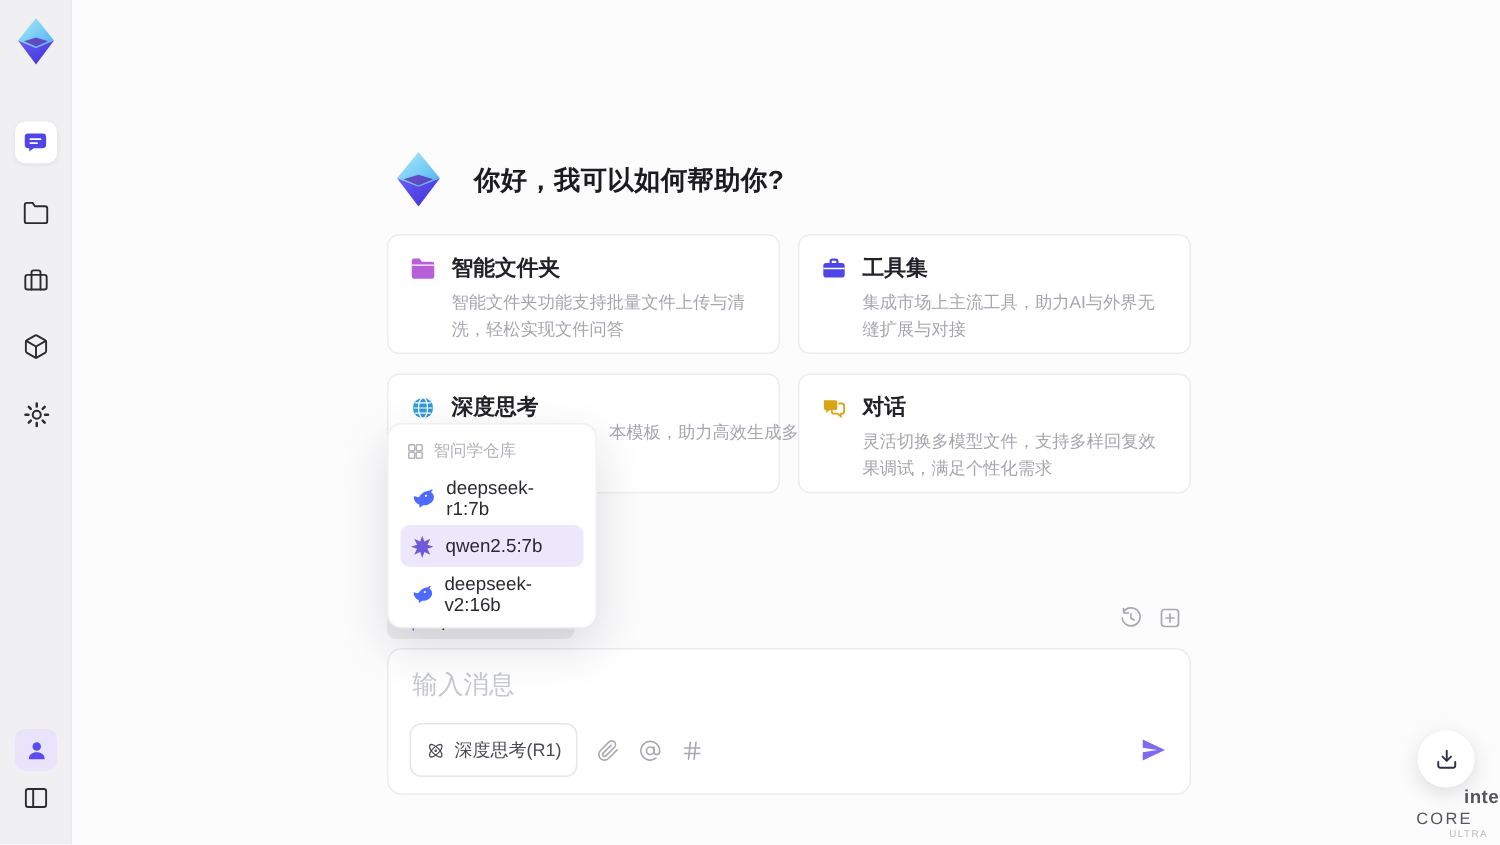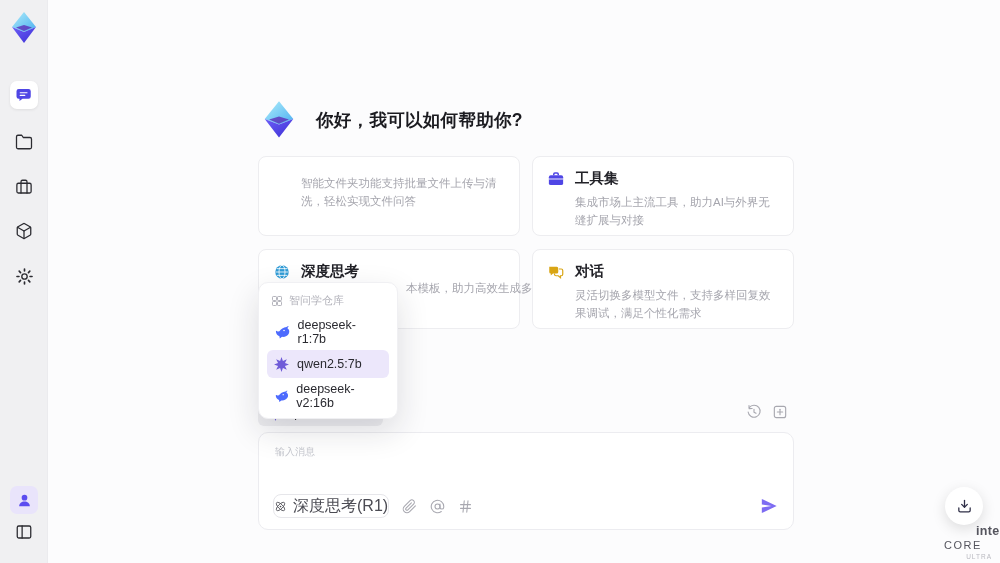--- a/index.html
+++ b/index.html
@@ -34,24 +34,24 @@
   .dd-item { display:flex; align-items:center; gap:8px; height:28px; padding:0 7px; border-radius:6px; font-size:12.5px; color:#2a2a30; cursor:pointer; margin-top:4px; }
   .dd-item.selected { background:#ece7fb; }
 
   
   .model-pill { position:absolute; left:258px; top:400px; height:26px; display:inline-flex; align-items:center; gap:7px; padding:0 10px; background:#ededf0; border-radius:6px; font-size:12.5px; color:#26262b; cursor:pointer; }
   .row-icons { position:absolute; left:746px; top:404px; display:flex; gap:10px; }
   .gicon { stroke:#a8a8b0; stroke-width:1.7; fill:none; stroke-linecap:round; stroke-linejoin:round; }
 
   
   .composer { position:absolute; left:258px; top:432px; width:536px; height:98px; background:#fff; border:1px solid #ececf0; border-radius:10px; }
-  .composer textarea { position:absolute; left:16px; top:12px; width:500px; height:40px; border:none; outline:none; resize:none; font-family:Liberation Mono, monospace; font-size:10px; color:#333; background:transparent; }
+  .composer textarea { position:absolute; left:16px; top:12px; width:500px; height:40px; border:none; outline:none; resize:none; font-family:Liberation Mono, monospace; font-size:17px; color:#333; background:transparent; }
   .composer textarea::placeholder { color:#c6c8cf; }
   .composer-tools { position:absolute; left:14px; right:14px; bottom:11px; display:flex; align-items:center; gap:13px; }
-  .deep-pill { display:inline-flex; align-items:center; gap:6px; height:24px; padding:0 0; border:1px solid #e6e6ea; border-radius:8px; font-size:16px; color:#4b4b53; background:#fff; cursor:pointer; }
+  .deep-pill { display:inline-flex; align-items:center; gap:6px; height:36px; padding:0 10px; border:1px solid #e6e6ea; border-radius:8px; font-size:12px; color:#4b4b53; background:#fff; cursor:pointer; }
   .tool-spacer { flex:1; }
 
   
   .fab { position:absolute; left:945px; top:487px; width:38px; height:38px; border-radius:50%; background:#fff; box-shadow:0 4px 14px rgba(0,0,0,.13); display:flex; align-items:center; justify-content:center; cursor:pointer; }
   .intel { position:absolute; left:928px; top:524px; width:70px; text-align:center; color:#55555e; }
   .intel .line { font-size:12.5px; letter-spacing:.3px; }
   .intel .word-intel { font-weight:700;margin-left:48px; }
   .intel .word-core { font-weight:400; letter-spacing:1.5px; text-transform:uppercase; font-size:11px; }
   .intel .edition { display:block; text-align:right; padding-right:6px; font-size:6.5px; color:#b9b9c0; text-transform:uppercase; letter-spacing:1px; margin-top:1px; }
 </style>
@@ -139,20 +139,27 @@
       <polygon points="18,3 31,19 18,24 5,19" fill="url(#lgTop)" opacity="0.9"></polygon>
       <polygon points="5,19 18,24 31,19 18,36" fill="url(#lgBot)"></polygon>
       <polygon points="9,19.5 18,16.8 27,19.5 18,23.4" fill="#5b21b6" opacity="0.75"></polygon>
     </svg>
     <h1>你好，我可以如何帮助你?</h1>
   </div>
 
   <div class="cards">
 
     <div class="card">
+      <div class="card-head">
+        <svg width="18" height="18" viewBox="0 0 24 24">
+          <path d="M22 19a2 2 0 0 1-2 2H4a2 2 0 0 1-2-2V5a2 2 0 0 1 2-2h5l2 3h9a2 2 0 0 1 2 2z" fill="#b75fd8"></path>
+          <path d="M2 9h20" stroke="#fff" stroke-width="1.2"></path>
+        </svg>
+        <span class="card-title">智能文件夹</span>
+      </div>
       <div class="card-desc">智能文件夹功能支持批量文件上传与清洗，轻松实现文件问答</div>
     </div>
 
     <div class="card">
       <div class="card-head">
         <svg width="18" height="18" viewBox="0 0 24 24">
           <rect x="2.5" y="7" width="19" height="13" rx="2.5" fill="#4f46e5"></rect>
           <path d="M9 7V5.5A1.5 1.5 0 0 1 10.5 4h3A1.5 1.5 0 0 1 15 5.5V7" stroke="#4f46e5" stroke-width="2" fill="none"></path>
           <path d="M2.5 12h19" stroke="#fff" stroke-width="1.2"></path>
         </svg>

